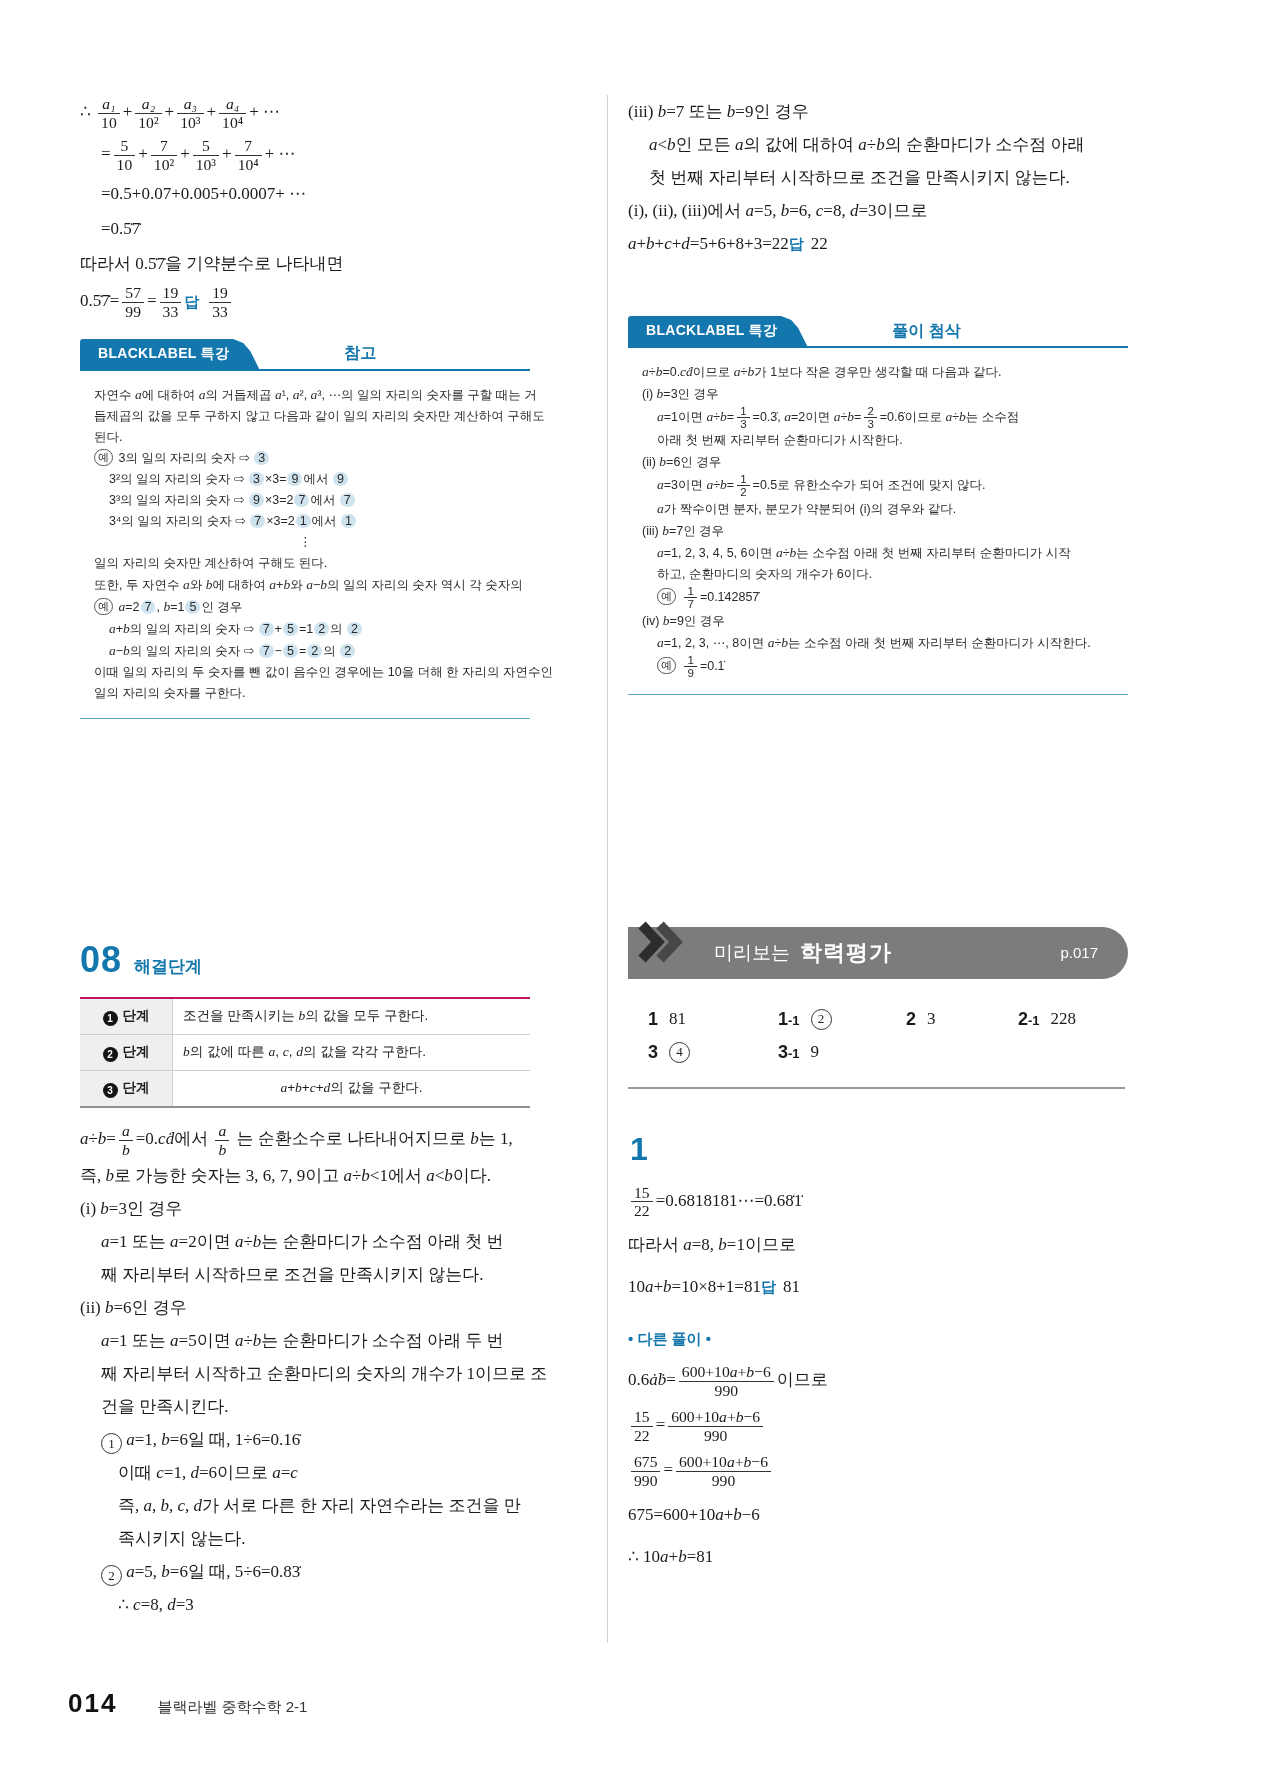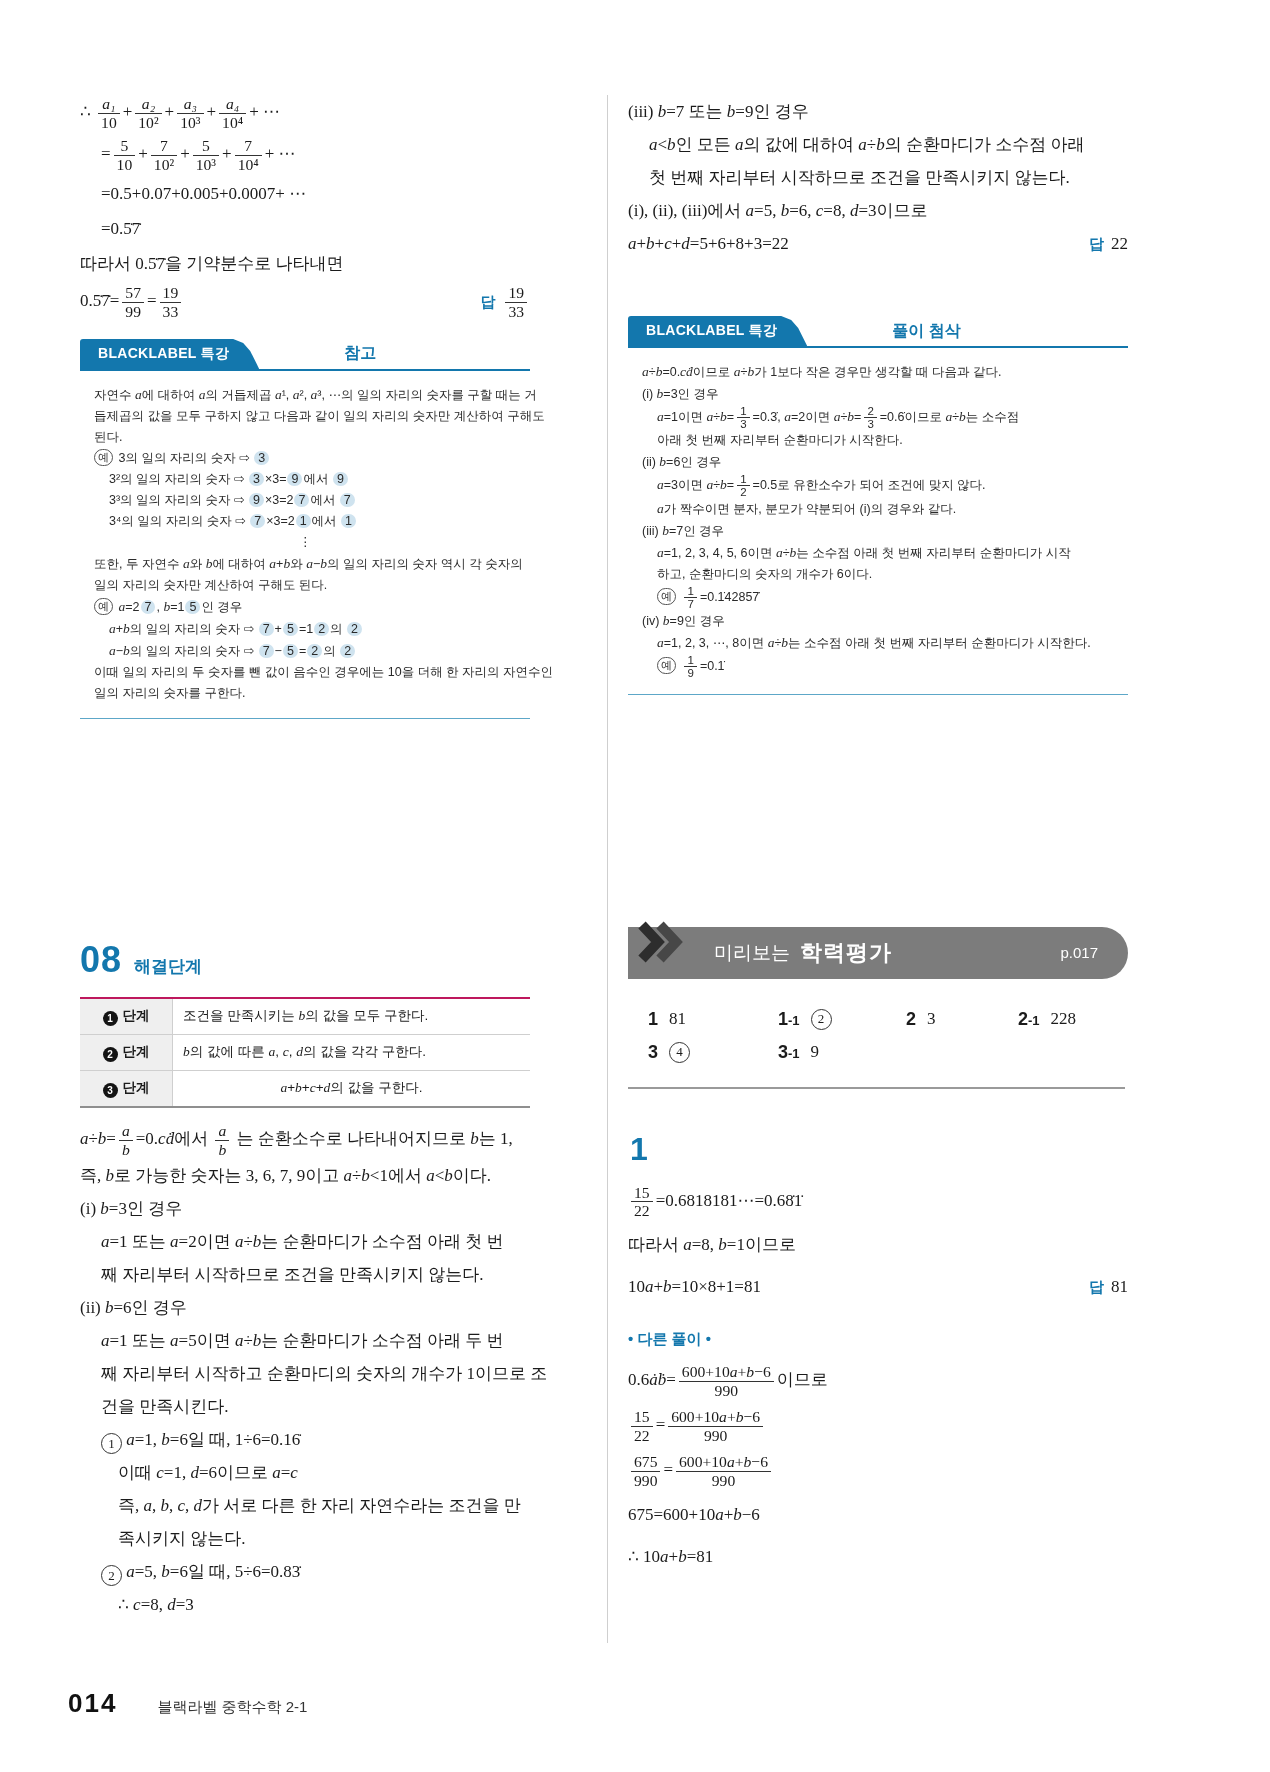--- a/index.html
+++ b/index.html
@@ -21,21 +21,21 @@
   .main .ind1{padding-left:21px;}
   .main .ind2{padding-left:38px;}
   .i{font-style:italic;font-family:"Liberation Serif","DejaVu Serif",serif;}
   .frac{display:inline-flex;flex-direction:column;vertical-align:middle;text-align:center;
         margin:0 3px;line-height:1.15;}
   .frac .num,.frac .den{padding:0 3px;font-size:0.92em;}
   .frac .den{border-top:1px solid #333;}
   .mathblock .bline{margin-bottom:5px;line-height:30px;}
 
   
-  .ansline{display:flex;justify-content:space-between;align-items:center;}
+  .ansline{display:flex;align-items:center;}
   .anslab{color:var(--accent);font-weight:bold;font-family:"Liberation Sans","DejaVu Sans",sans-serif;
           font-size:15px;margin-right:7px;}
   .apart{display:inline-flex;align-items:center;}
 
   
   .blbox{border-bottom:1.5px solid #5da7c8;padding-bottom:10px;}
   .left .blbox{margin-top:18px;}
   .right .blbox{margin-top:56px;}
   .blhead{display:flex;align-items:center;border-bottom:2.5px solid var(--accent);height:30px;
           font-family:"Liberation Sans","DejaVu Sans",sans-serif;gap:47px;}
@@ -169,22 +169,22 @@
       </div>
       <div class="boxbody">
           <div class="bline ind0"><span>자연수 </span><span class="i">a</span><span>에 대하여 </span><span class="i">a</span><span>의 거듭제곱 </span><span class="i">a</span><span>¹, </span><span class="i">a</span><span>², </span><span class="i">a</span><span>³, ⋯의 일의 자리의 숫자를 구할 때는 거</span></div>
           <div class="bline ind0"><span>듭제곱의 값을 모두 구하지 않고 다음과 같이 일의 자리의 숫자만 계산하여 구해도</span></div>
           <div class="bline ind0"><span>된다.</span></div>
           <div class="bline ind0"><span class="exm">예</span><span> 3의 일의 자리의 숫자 ⇨ </span><span class="hl">3</span></div>
           <div class="bline ind1"><span>3²의 일의 자리의 숫자 ⇨ </span><span class="hl">3</span><span>×3=</span><span class="hl">9</span><span>에서 </span><span class="hl">9</span></div>
           <div class="bline ind1"><span>3³의 일의 자리의 숫자 ⇨ </span><span class="hl">9</span><span>×3=2</span><span class="hl">7</span><span>에서 </span><span class="hl">7</span></div>
           <div class="bline ind1"><span>3⁴의 일의 자리의 숫자 ⇨ </span><span class="hl">7</span><span>×3=2</span><span class="hl">1</span><span>에서 </span><span class="hl">1</span></div>
           <div class="bline ind3"><span>⋮</span></div>
+          <div class="bline ind0"><span>일의 자리의 숫자만 계산하여 구해도 된다.</span></div>
           <div class="bline ind0"><span>또한, 두 자연수 </span><span class="i">a</span><span>와 </span><span class="i">b</span><span>에 대하여 </span><span class="i">a</span><span>+</span><span class="i">b</span><span>와 </span><span class="i">a</span><span>−</span><span class="i">b</span><span>의 일의 자리의 숫자 역시 각 숫자의</span></div>
-          <div class="bline ind0"><span>일의 자리의 숫자만 계산하여 구해도 된다.</span></div>
           <div class="bline ind0"><span class="exm">예</span><span> </span><span class="i">a</span><span>=2</span><span class="hl">7</span><span>, </span><span class="i">b</span><span>=1</span><span class="hl">5</span><span>인 경우</span></div>
           <div class="bline ind1"><span class="i">a</span><span>+</span><span class="i">b</span><span>의 일의 자리의 숫자 ⇨ </span><span class="hl">7</span><span>+</span><span class="hl">5</span><span>=1</span><span class="hl">2</span><span>의 </span><span class="hl">2</span></div>
           <div class="bline ind1"><span class="i">a</span><span>−</span><span class="i">b</span><span>의 일의 자리의 숫자 ⇨ </span><span class="hl">7</span><span>−</span><span class="hl">5</span><span>=</span><span class="hl">2</span><span>의 </span><span class="hl">2</span></div>
           <div class="bline ind0"><span>이때 일의 자리의 두 숫자를 뺀 값이 음수인 경우에는 10을 더해 한 자리의 자연수인</span></div>
           <div class="bline ind0"><span>일의 자리의 숫자를 구한다.</span></div>
         </div>
     </div>
 
     <div class="sol08">
       <div class="solhead">

